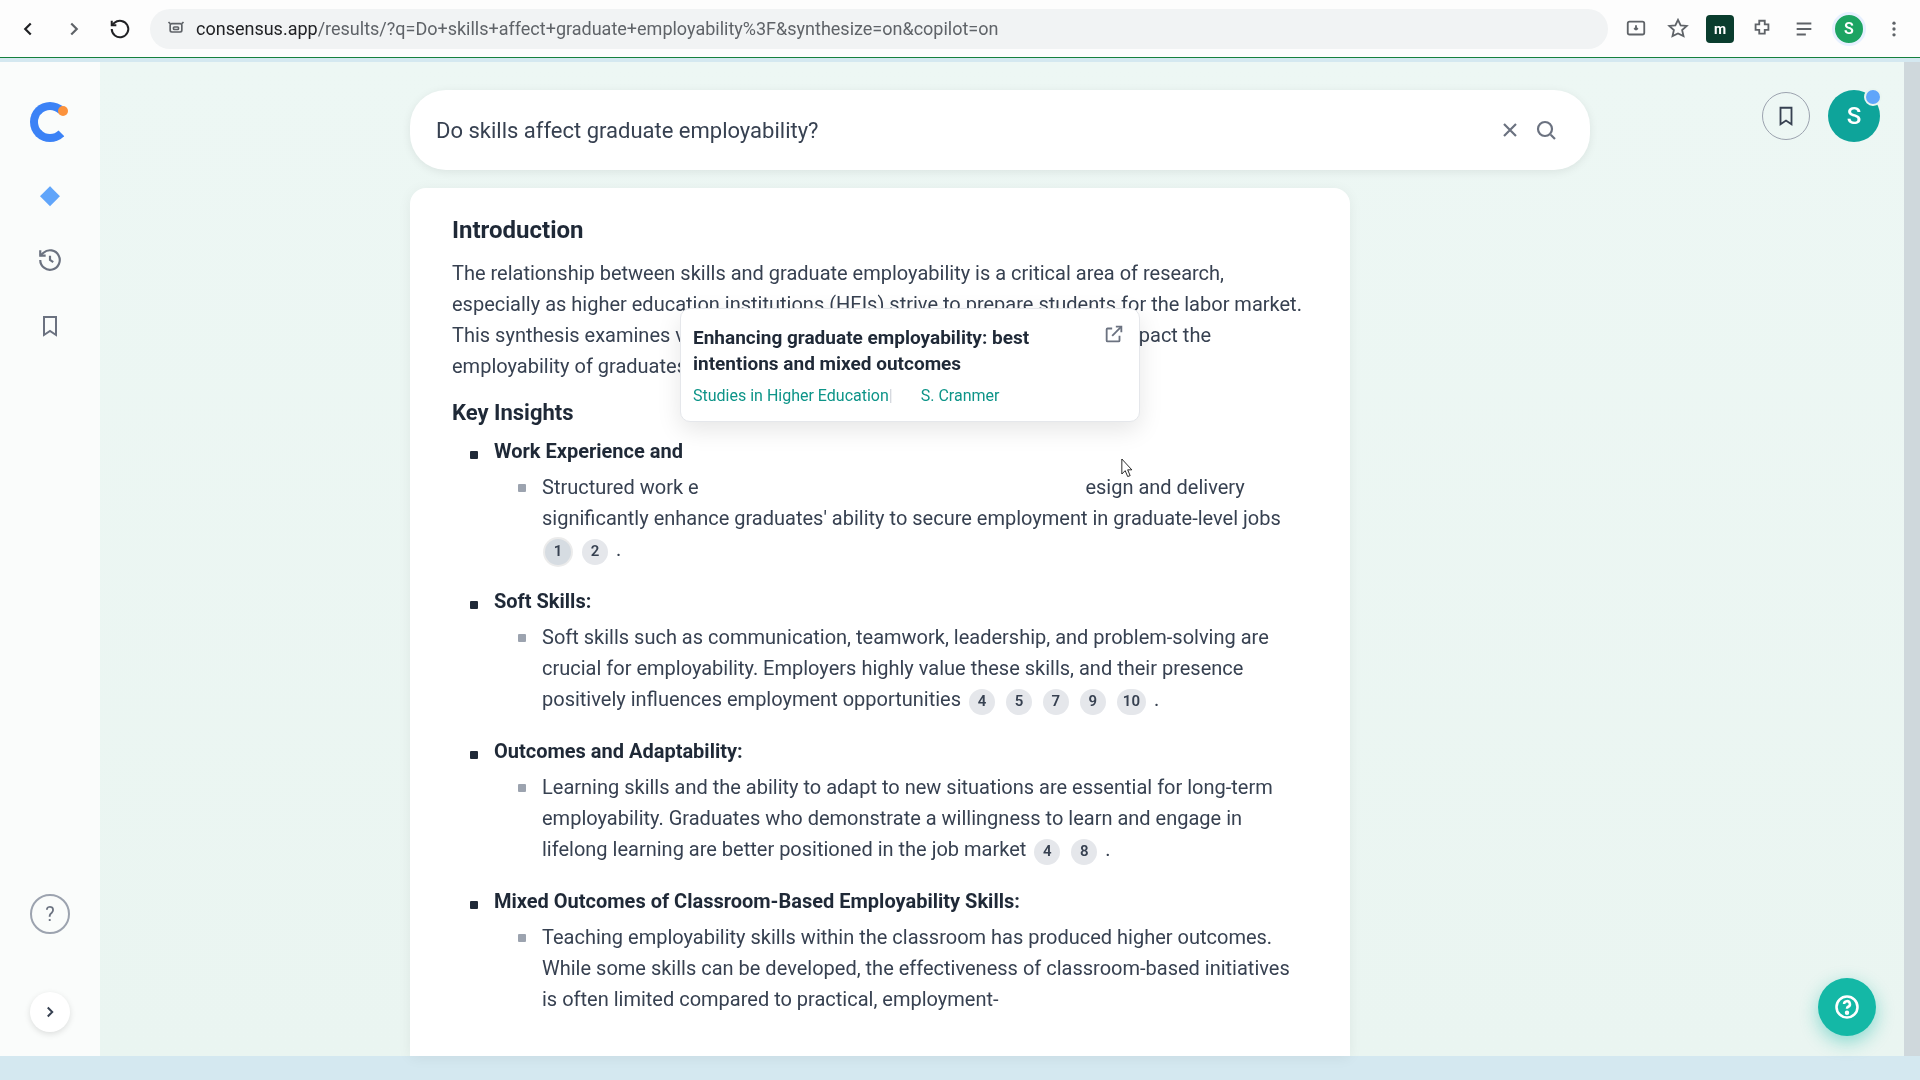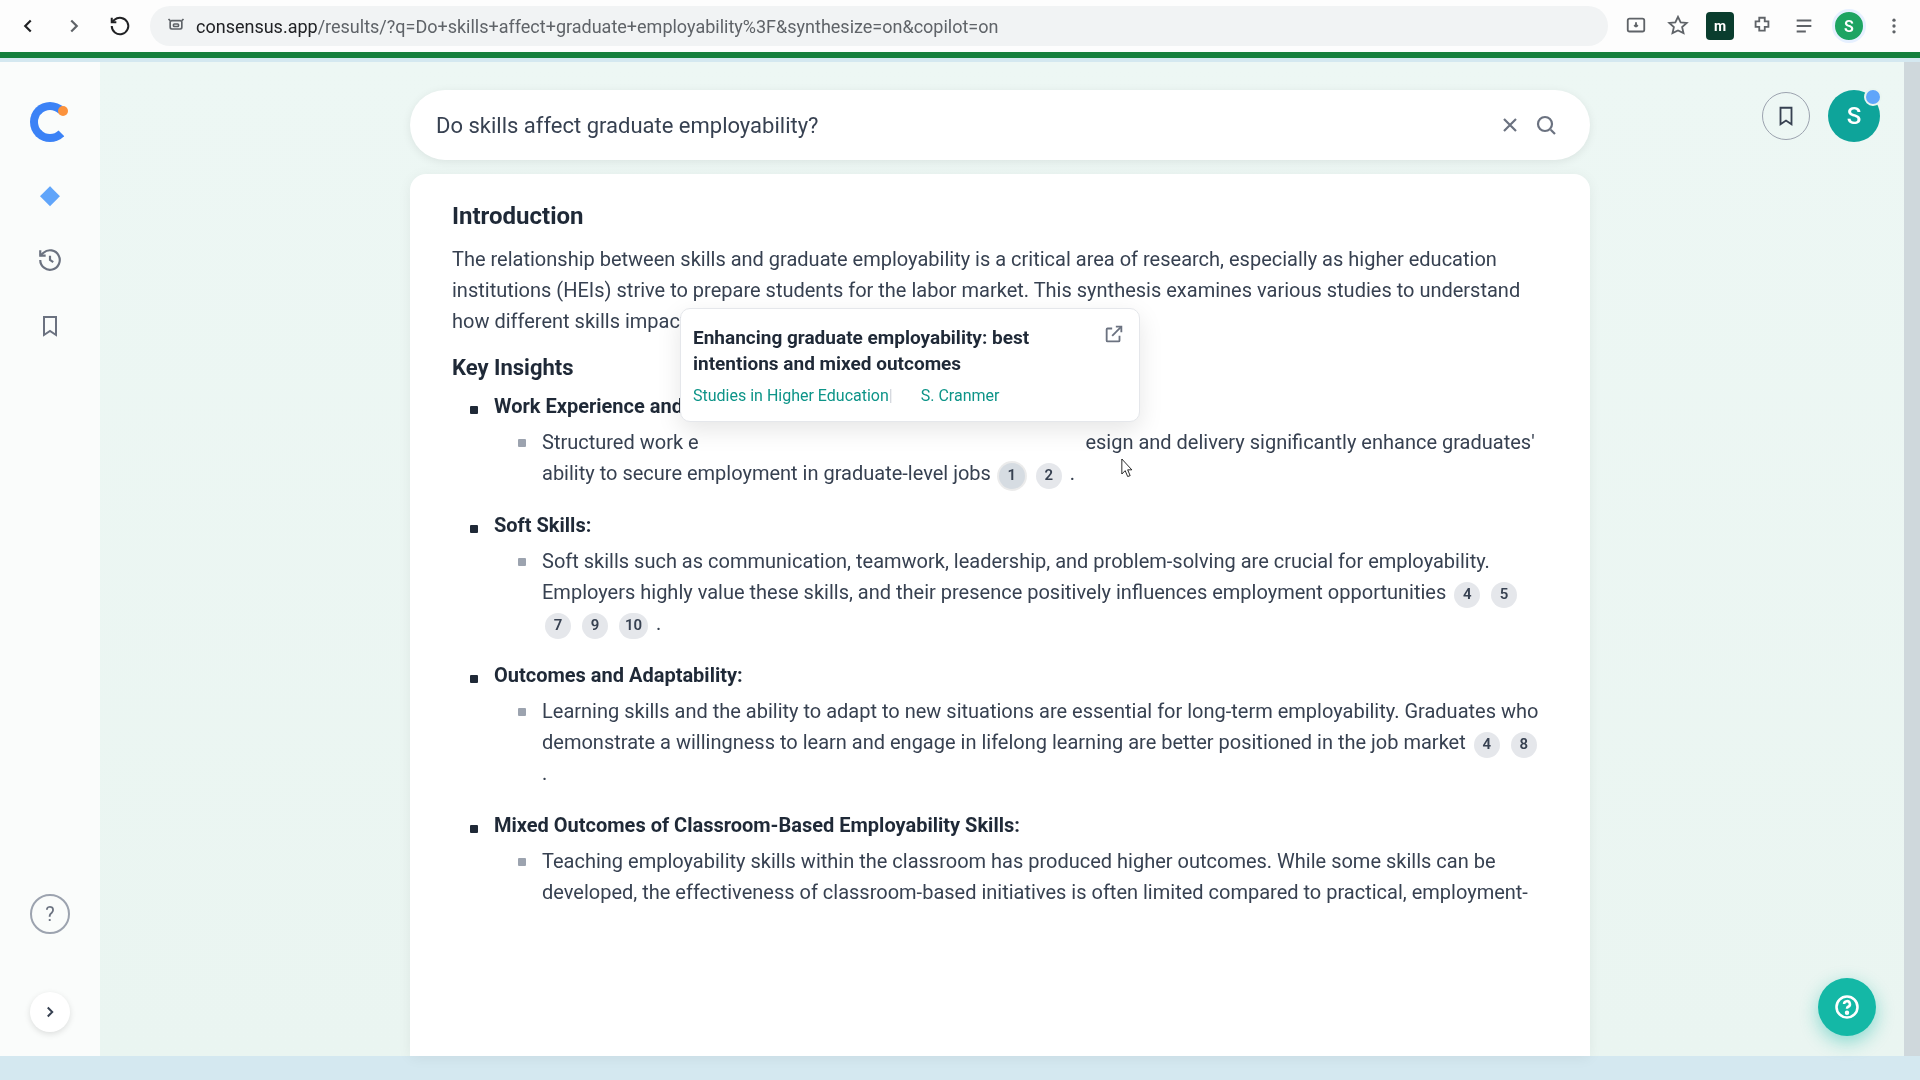--- a/index.html
+++ b/index.html
@@ -13,21 +13,21 @@
 }
 
 
 .browser-chrome {
   height: 58px;
   background: #fdfdfd;
   display: flex;
   align-items: center;
   padding: 0 12px;
   gap: 14px;
-  border-bottom: 6px solid #15803d;
+  border-bottom: 1px solid #15803d;
 }
 .nav-btn {
   width: 32px; height: 32px;
   display: flex; align-items: center; justify-content: center;
   border-radius: 50%;
   color: #5f6368;
 }
 .nav-btn.enabled { color: #202124; cursor: pointer; }
 .url-bar {
   flex: 1;
@@ -90,31 +90,31 @@
   display:flex;align-items:center;justify-content:center;color:#374151;cursor:pointer;
 }
 .app-avatar {
   width:52px;height:52px;border-radius:50%;background:#0ea49a;color:#fff;
   display:flex;align-items:center;justify-content:center;font-size:24px;font-weight:500;
   position:relative;cursor:pointer;
 }
 .app-avatar::after { content:""; position:absolute;top:-2px;right:-2px;width:14px;height:14px;background:#60a5fa;border-radius:50%;border:2px solid #eaf5f1;}
 
 .search-card {
-  position:absolute; top:28px; left:410px; width:1180px; height:70px;
+  position:absolute; top:28px; left:410px; width:1180px; height:80px;
   background:#fff; border-radius:36px; box-shadow:0 2px 10px rgba(0,0,0,.08);
   display:flex; align-items:center; padding:0 26px;
 }
 .search-card .q { flex:1; font-size:22px; color:#374151; }
 .search-card .clear, .search-card .go {
   width:36px;height:36px;display:flex;align-items:center;justify-content:center;color:#6b7280;cursor:pointer;
 }
 
 .content-card {
-  position:absolute; top:112px; left:410px; width:1180px; bottom:0;
+  position:absolute; top:126px; left:410px; width:940px; bottom:0;
   background:#fff; border-radius:16px 16px 0 0; box-shadow:0 2px 14px rgba(0,0,0,.06);
   padding: 28px 42px 0;
   overflow: hidden;
   color:#1f2937;
 }
 .content-card h2 { font-size:24px; font-weight:700; margin-bottom:14px; }
 .content-card h3 { font-size:22px; font-weight:700; margin:18px 0 14px; }
 .intro { font-size:20px; line-height:1.55; color:#374151; margin-bottom:14px; }
 .insights-list { list-style:none; padding-left:18px; }
 .insights-list > li { position:relative; margin-bottom:24px; padding-left:24px; }

